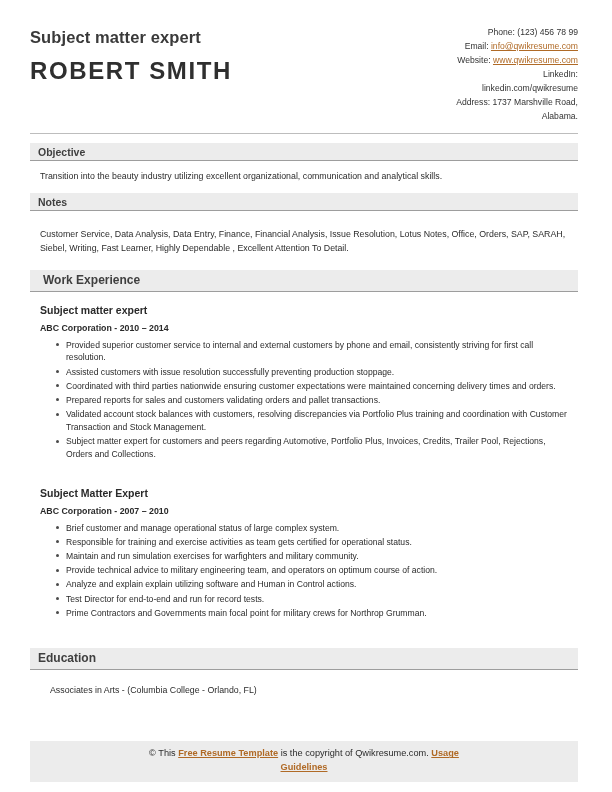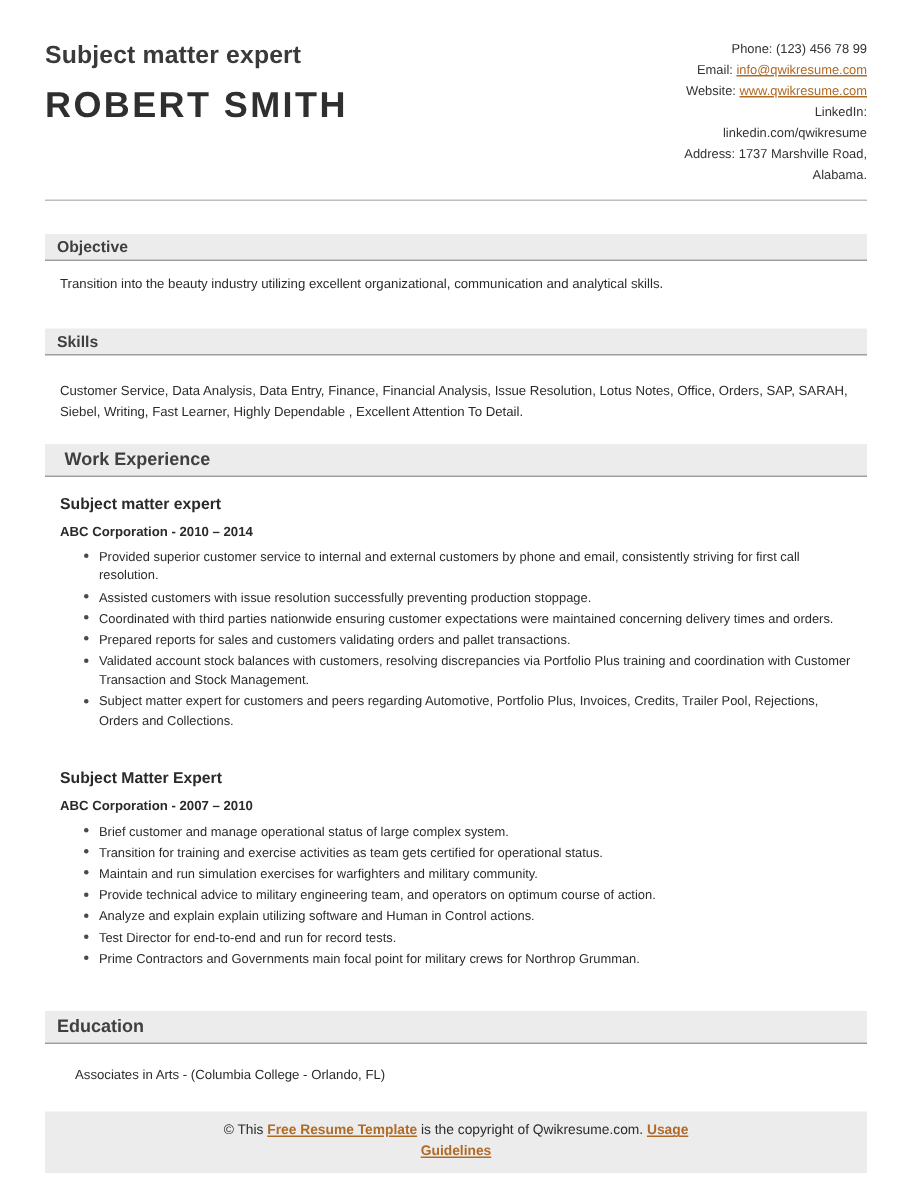--- a/index.html
+++ b/index.html
@@ -61,21 +61,21 @@
 
   .rule {
     border-top: 1px solid #bdbdbd;
     margin-top: 10px;
   }
 
   
   .bar {
     background: #ececec;
     height: 17px;
-    margin-top: 22px;
+    margin-top: 9px;
     display: flex;
     align-items: center;
     padding-left: 8px;
     box-sizing: border-box;
   }
   .bar.tall {
     height: 21px;
   }
   .bar-label {
     font-size: 10.5px;
@@ -194,21 +194,21 @@
 
   <div class="rule"></div>
 
   <div class="bar">
     <span class="bar-label">Objective</span>
   </div>
   <div class="bar-underline"></div>
   <div class="para">Transition into the beauty industry utilizing excellent organizational, communication and analytical skills.</div>
 
   <div class="bar">
-    <span class="bar-label">Skills</span>
+    <span class="bar-label">Notes</span>
   </div>
   <div class="bar-underline"></div>
   <div class="skills-para">Customer Service, Data Analysis, Data Entry, Finance, Financial Analysis, Issue Resolution, Lotus Notes, Office, Orders, SAP, SARAH, Siebel, Writing, Fast Learner, Highly Dependable , Excellent Attention To Detail.</div>
 
   <div class="bar tall" style="margin-top:14px;padding-left:13px;">
     <span class="bar-label">Work Experience</span>
   </div>
   <div class="bar-underline"></div>
 
   <div class="job">
@@ -222,21 +222,21 @@
       <li>Validated account stock balances with customers, resolving discrepancies via Portfolio Plus training and coordination with Customer Transaction and Stock Management.</li>
       <li>Subject matter expert for customers and peers regarding Automotive, Portfolio Plus, Invoices, Credits, Trailer Pool, Rejections, Orders and Collections.</li>
     </ul>
   </div>
 
   <div class="job" style="margin-top:26px;">
     <div class="job-title">Subject Matter Expert</div>
     <div class="job-company">ABC Corporation - 2007 – 2010</div>
     <ul class="bullets">
       <li>Brief customer and manage operational status of large complex system.</li>
-      <li>Transition for training and exercise activities as team gets certified for operational status.</li>
+      <li>Responsible for training and exercise activities as team gets certified for operational status.</li>
       <li>Maintain and run simulation exercises for warfighters and military community.</li>
       <li>Provide technical advice to military engineering team, and operators on optimum course of action.</li>
       <li>Analyze and explain explain utilizing software and Human in Control actions.</li>
       <li>Test Director for end-to-end and run for record tests.</li>
       <li>Prime Contractors and Governments main focal point for military crews for Northrop Grumman.</li>
     </ul>
   </div>
 
   <div class="bar tall" style="margin-top:28px;text-align:right;">
     <span class="bar-label">Education</span>

